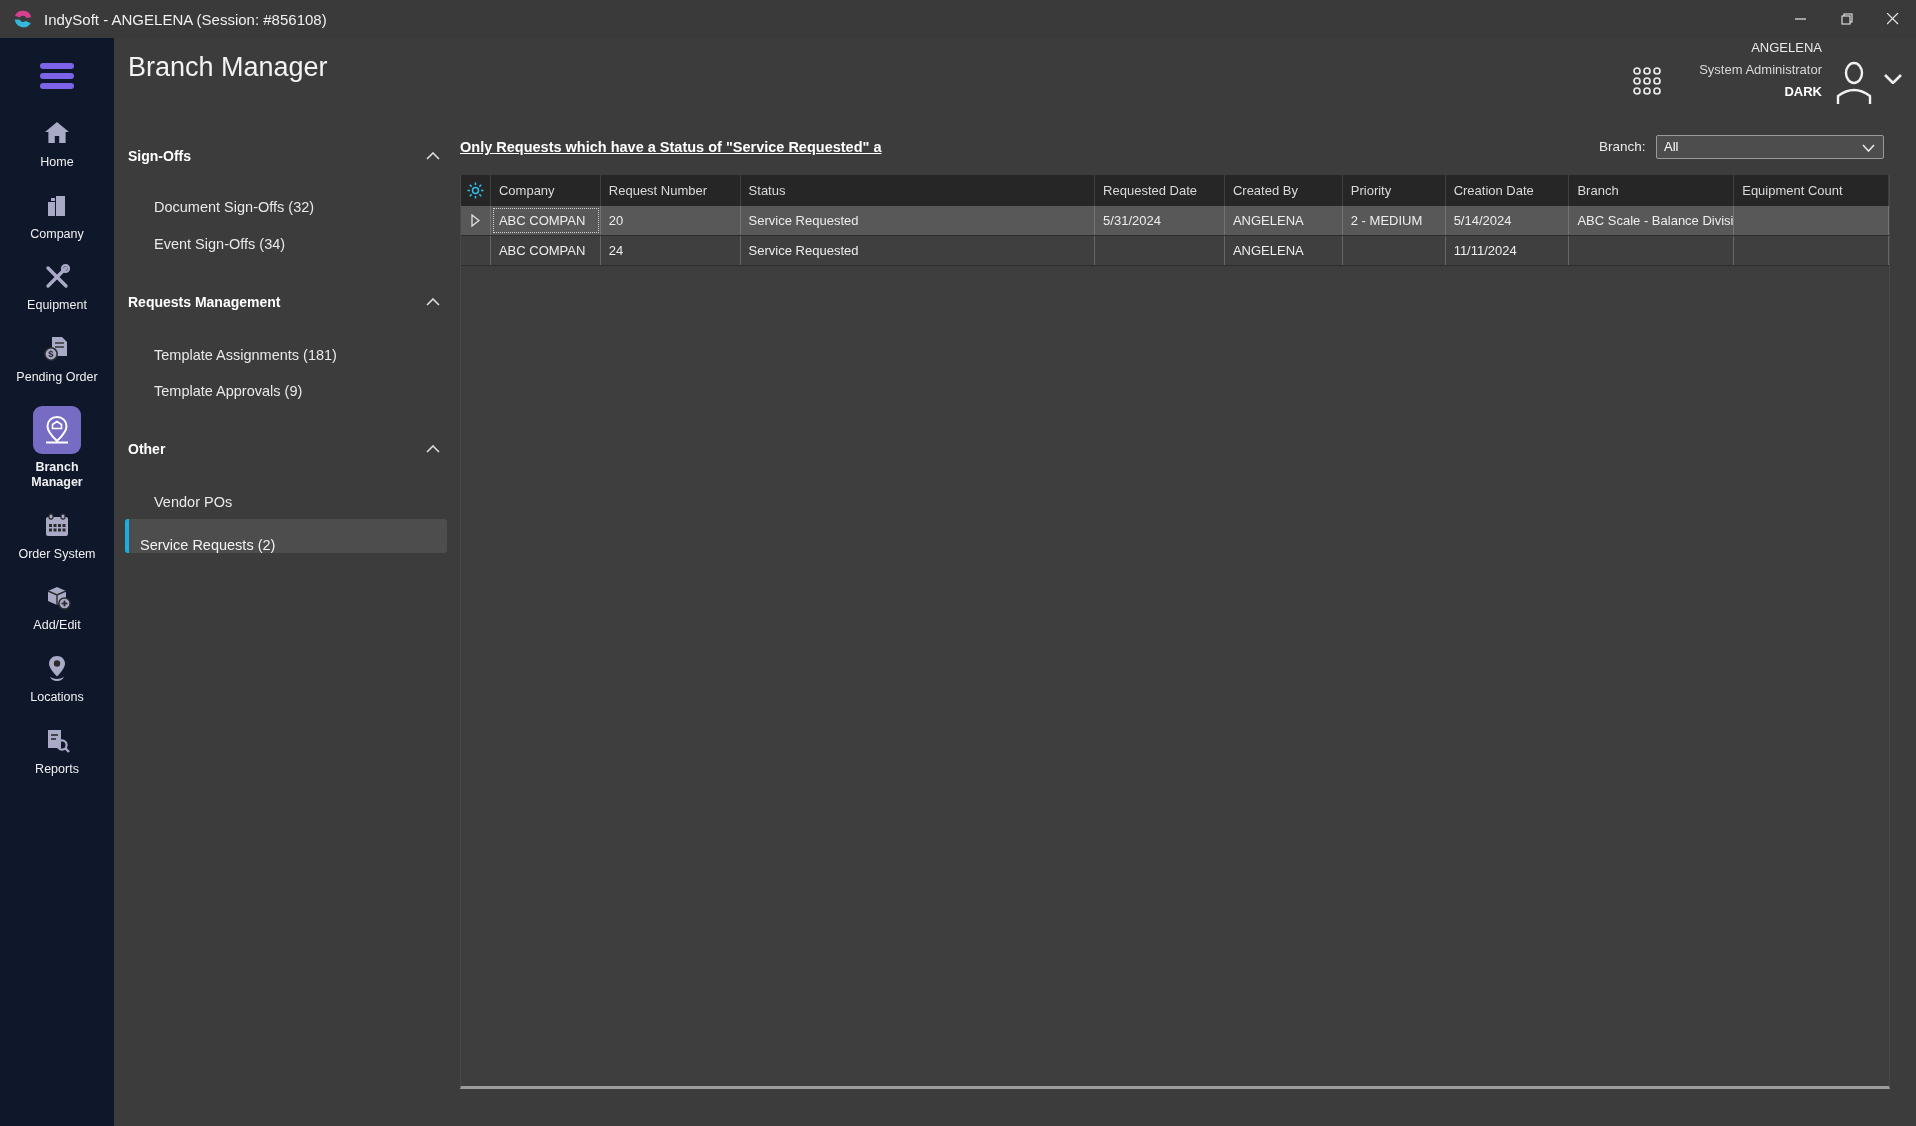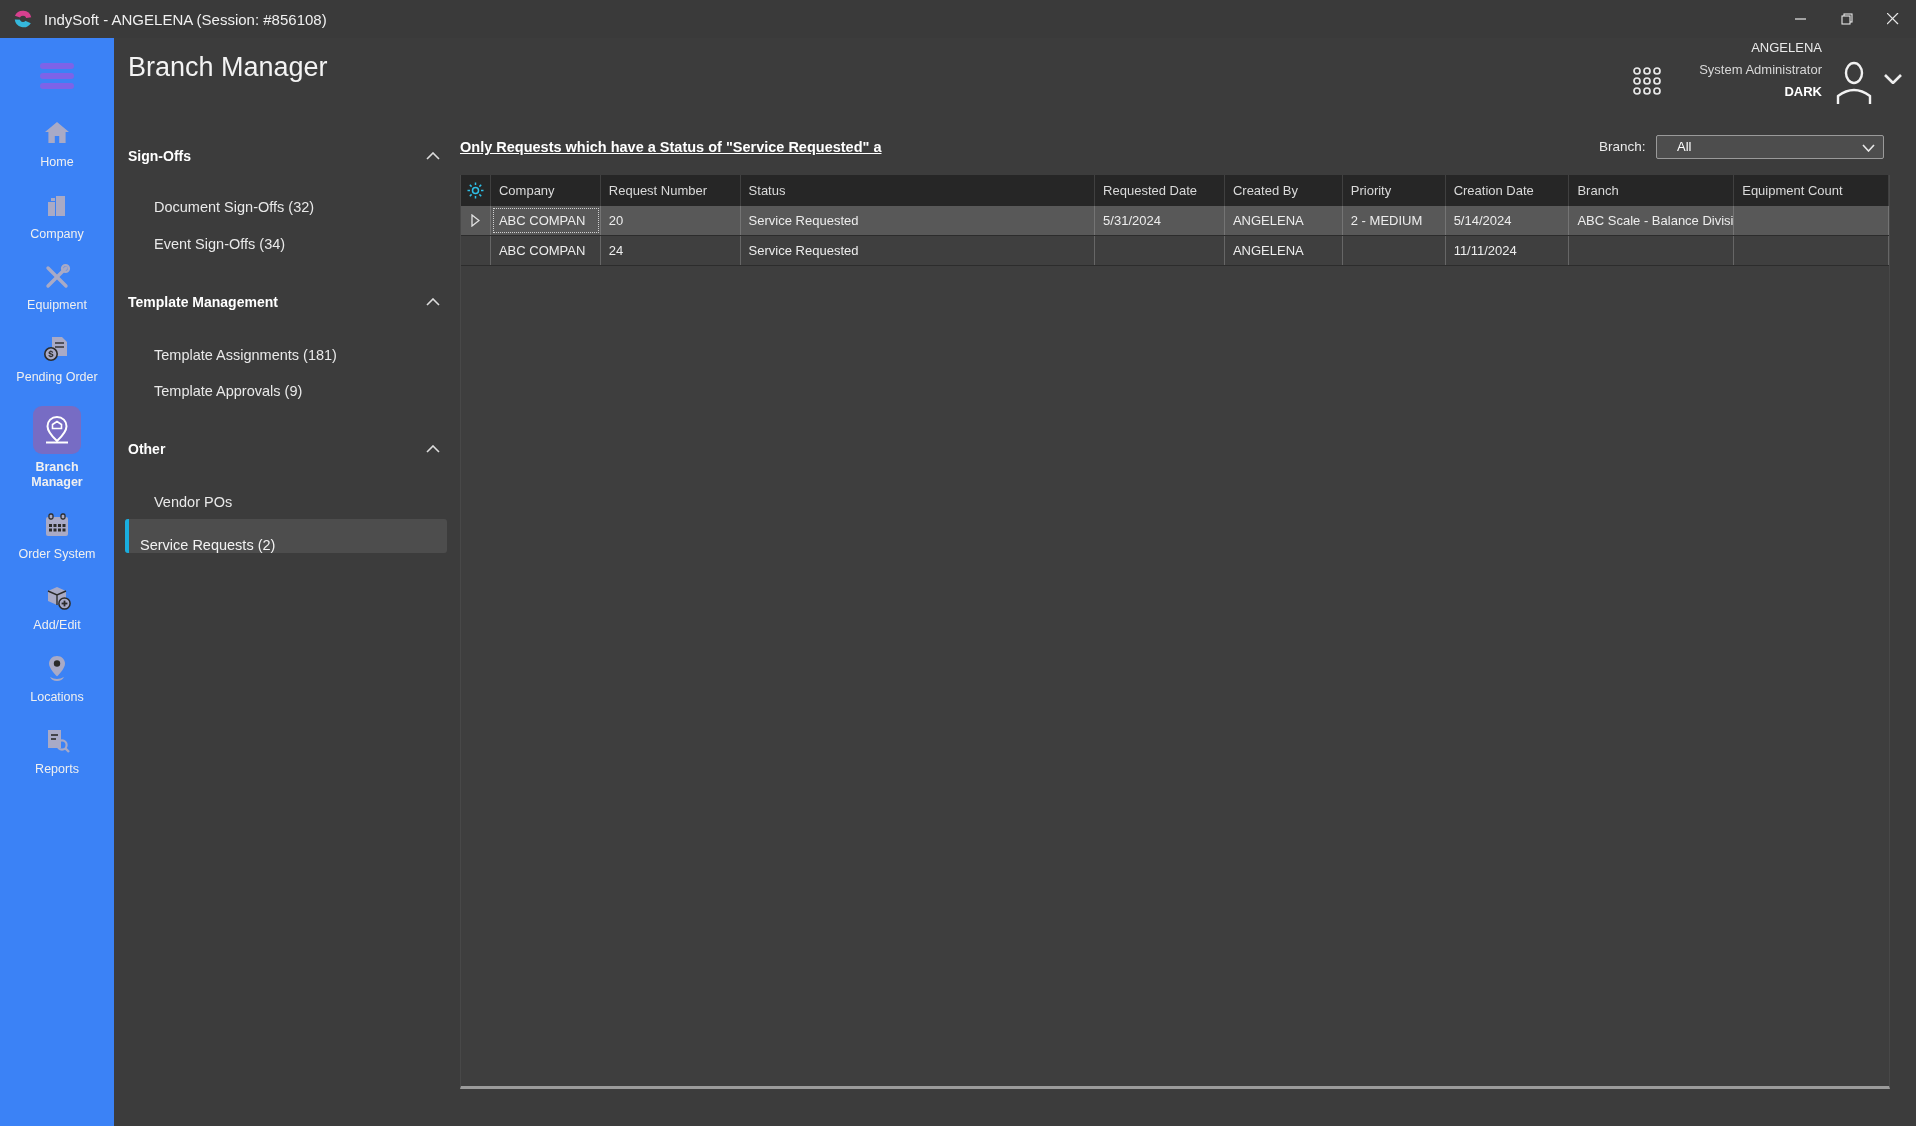--- a/index.html
+++ b/index.html
@@ -10,21 +10,21 @@
   }
   
   .titlebar { position:absolute; left:0; top:0; width:1916px; height:38px;
     background:#3a3a3a; display:flex; align-items:center; z-index:5; }
   .logo { width:22px; height:22px; margin-left:12px; }
   .title-text { margin-left:10px; font-size:15px; color:#f0f0f0; }
   .win-controls { margin-left:auto; display:flex; height:100%; }
   .win-btn { width:46px; height:100%; display:flex; align-items:center; justify-content:center; color:#e8e8e8; }
   
   .sidebar { position:absolute; left:0; top:38px; width:114px; height:1088px;
-    background:#3b82f6; display:flex; flex-direction:column; align-items:center; }
+    background:#0f172a; display:flex; flex-direction:column; align-items:center; }
   .hamburger { margin:24px 0 20px; cursor:pointer; }
   .nav-item { width:100%; padding:9px 2px 11px; display:flex; flex-direction:column;
     align-items:center; gap:6px; color:#f0f0f0; font-size:12.5px; text-align:center; cursor:pointer; }
   .nav-icon { display:flex; align-items:center; justify-content:center; }
   .nav-icon svg { width:30px; height:30px; }
   .active-pill { width:48px; height:48px; background:#776cc4; border-radius:9px;
     display:flex; align-items:center; justify-content:center; }
   .nav-item.active .nav-label { font-weight:bold; }
   .nav-label { line-height:1.25; }
   
@@ -45,21 +45,21 @@
   .user-role { color:#d8d8d8; }
   .user-theme { color:#ffffff; font-weight:bold; }
   .avatar { position:absolute; left:1830px; top:58px; cursor:pointer; }
   .user-caret { position:absolute; left:1884px; top:74px; cursor:pointer; }
   
   .notice { position:absolute; left:460px; top:139px; font-size:14.5px; font-weight:bold;
     color:#ffffff; text-decoration:underline; }
   .branch-label { position:absolute; left:1599px; top:139px; font-size:13.5px; color:#eaeaea; }
   .branch-select { position:absolute; left:1656px; top:135px; width:228px; height:24px;
     background:#4d4d4d; border:1px solid #9a9a9a; border-radius:2px; color:#ffffff;
-    font-size:13px; line-height:22px; padding-left:20px; cursor:pointer; }
+    font-size:13px; line-height:22px; padding-left:7px; cursor:pointer; }
   .branch-select svg { position:absolute; right:8px; top:8px; }
   
   .grid { position:absolute; left:460px; top:175px; width:1430px; height:914px;
     background:#3e3e3e; border-left:1px solid #484848; border-right:1px solid #484848;
     border-bottom:3px solid #9b9b9b; }
   .grid-header { display:flex; height:31px; background:#262626; }
   .hcell { height:100%; display:flex; align-items:center; padding-left:8px;
     font-size:13px; color:#dadada; border-right:1px solid #404040; overflow:hidden;
     white-space:nowrap; cursor:pointer; }
   .hcell.iconcell { justify-content:center; padding-left:0; }
@@ -230,21 +230,21 @@
   <div class="section-header" style="top:110px">
     <span>Sign-Offs</span>
     <svg width="14" height="8" viewBox="0 0 14 8">
         <polyline points="1,7 7,1 13,7" fill="none" stroke="#dddddd" stroke-width="1.6"></polyline>
       </svg>
   </div>
   <div class="menu-item" style="top:161px">Document Sign-Offs (32)</div>
   <div class="menu-item" style="top:198px">Event Sign-Offs (34)</div>
 
   <div class="section-header" style="top:256px">
-    <span>Template Management</span>
+    <span>Requests Management</span>
     <svg width="14" height="8" viewBox="0 0 14 8">
         <polyline points="1,7 7,1 13,7" fill="none" stroke="#dddddd" stroke-width="1.6"></polyline>
       </svg>
   </div>
   <div class="menu-item" style="top:309px">Template Assignments (181)</div>
   <div class="menu-item" style="top:345px">Template Approvals (9)</div>
 
   <div class="section-header" style="top:403px">
     <span>Other</span>
     <svg width="14" height="8" viewBox="0 0 14 8">

